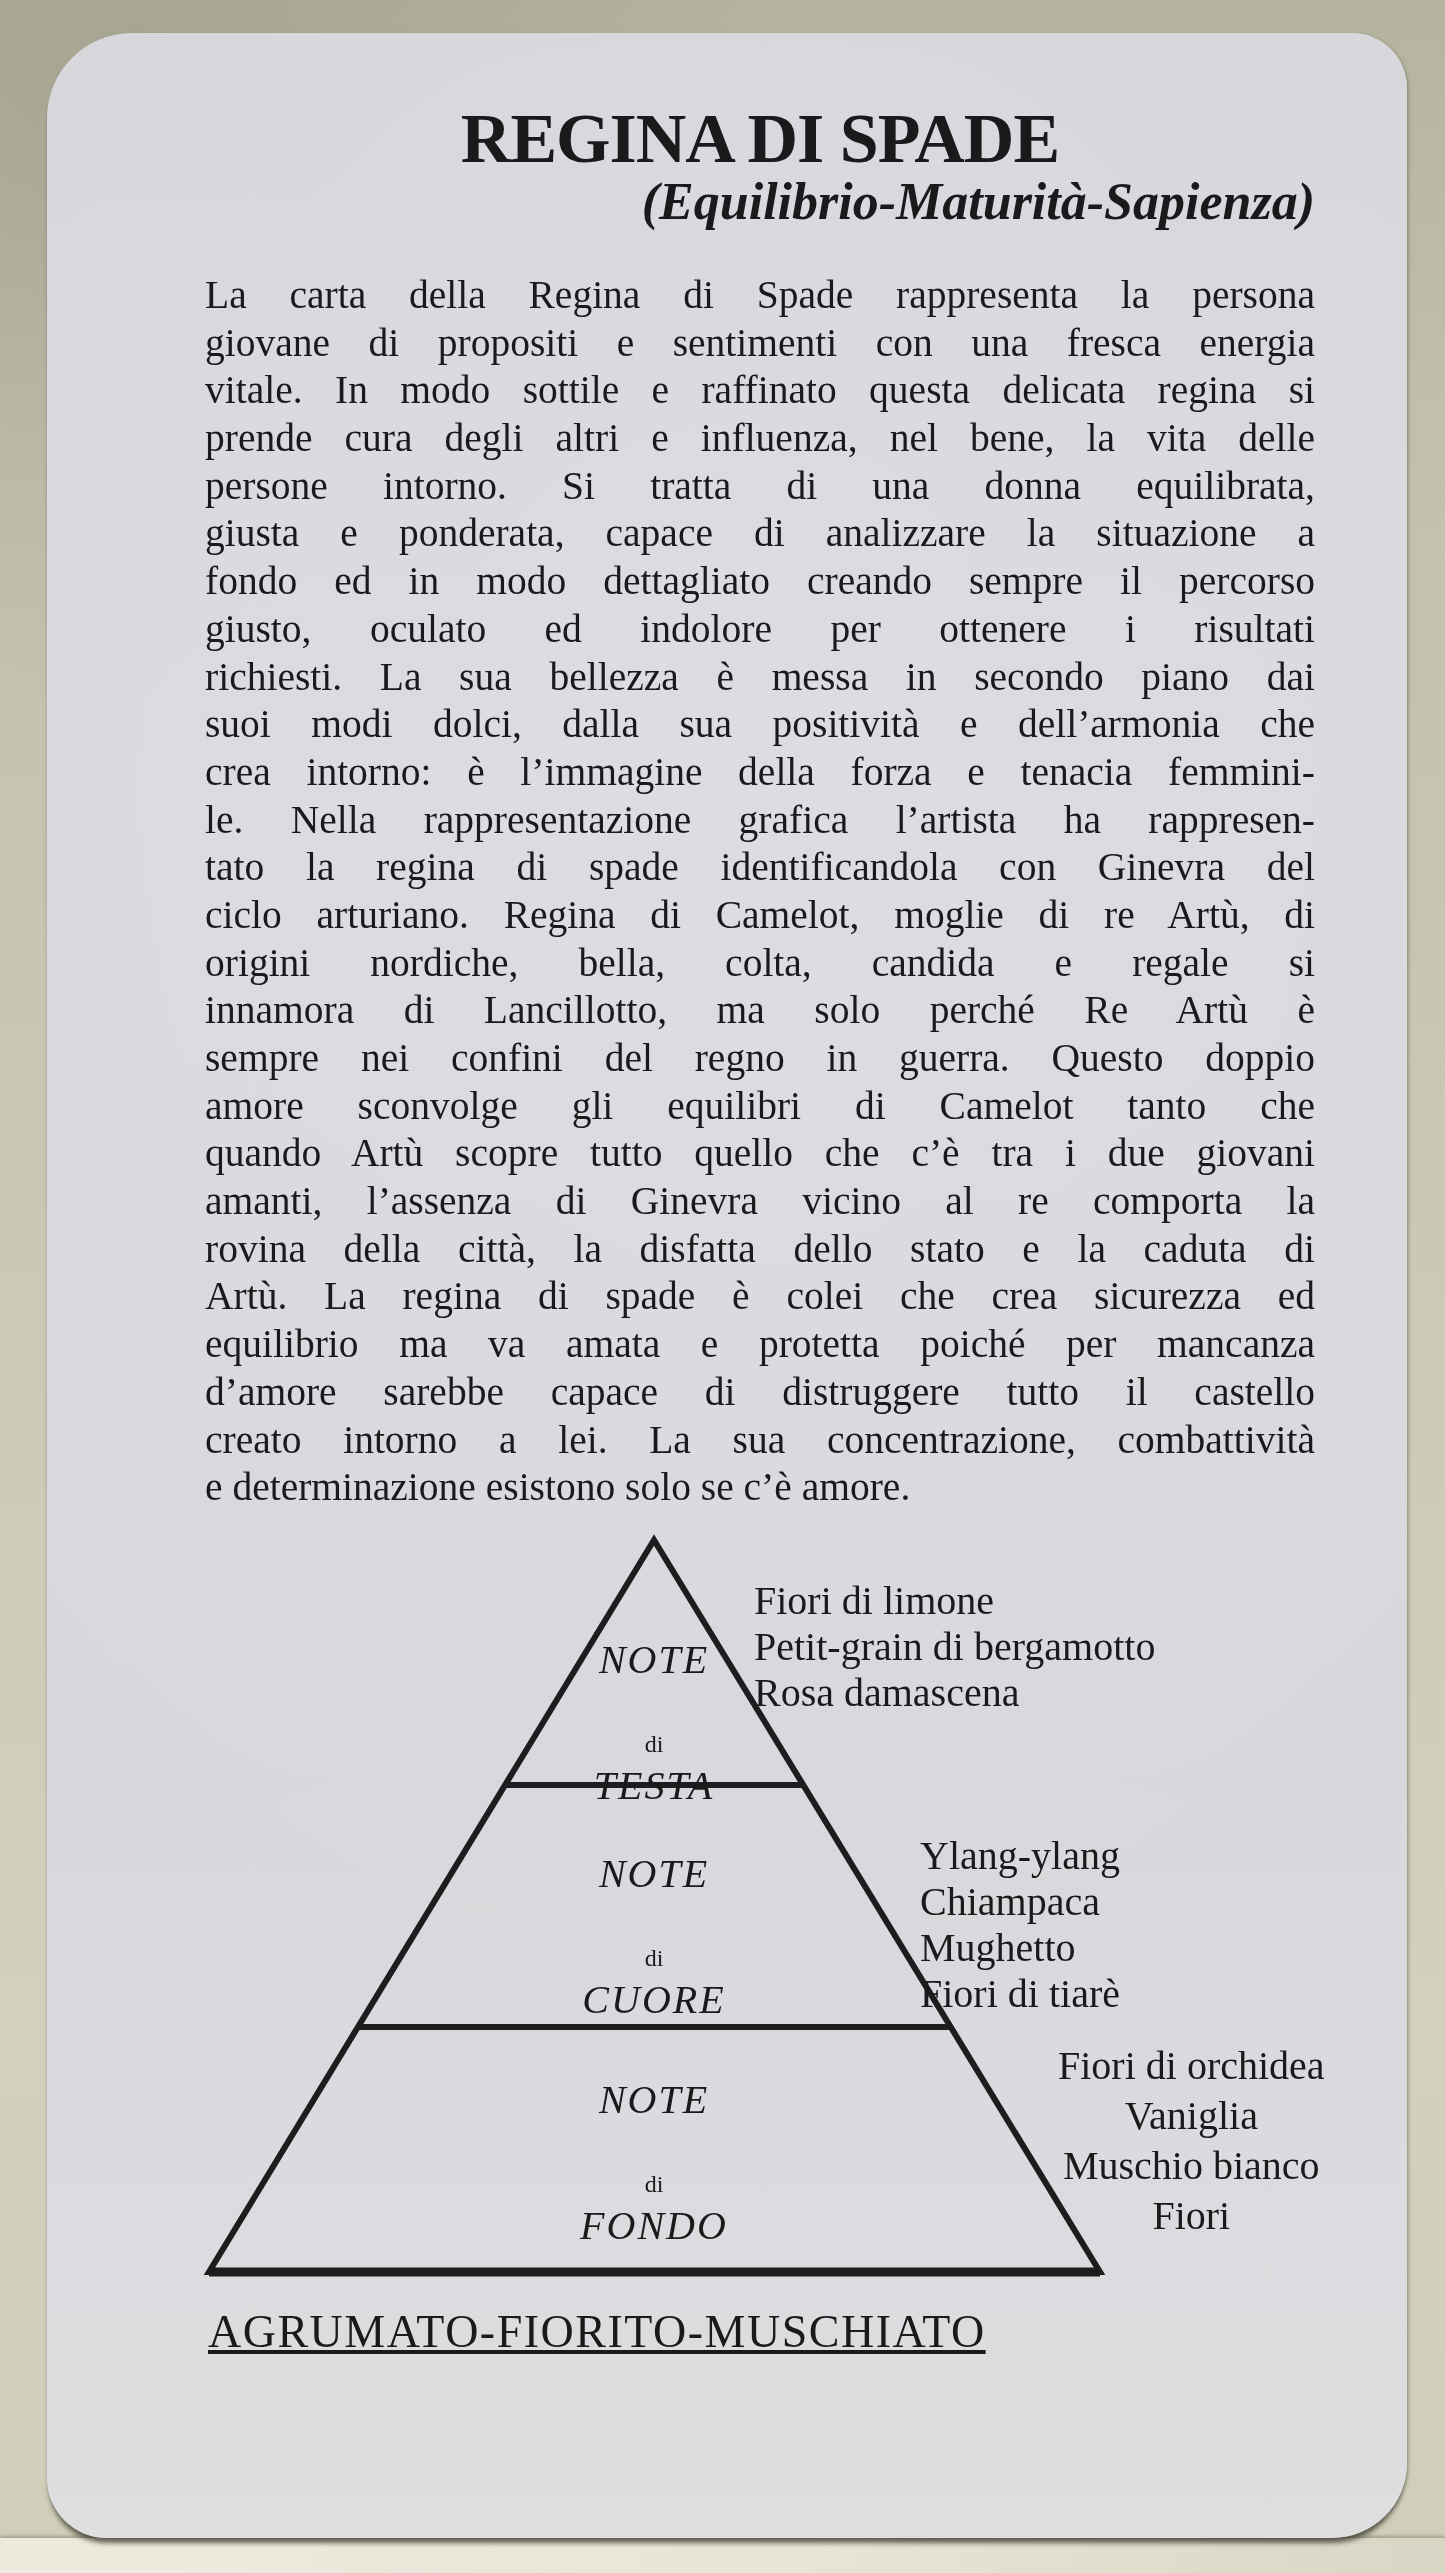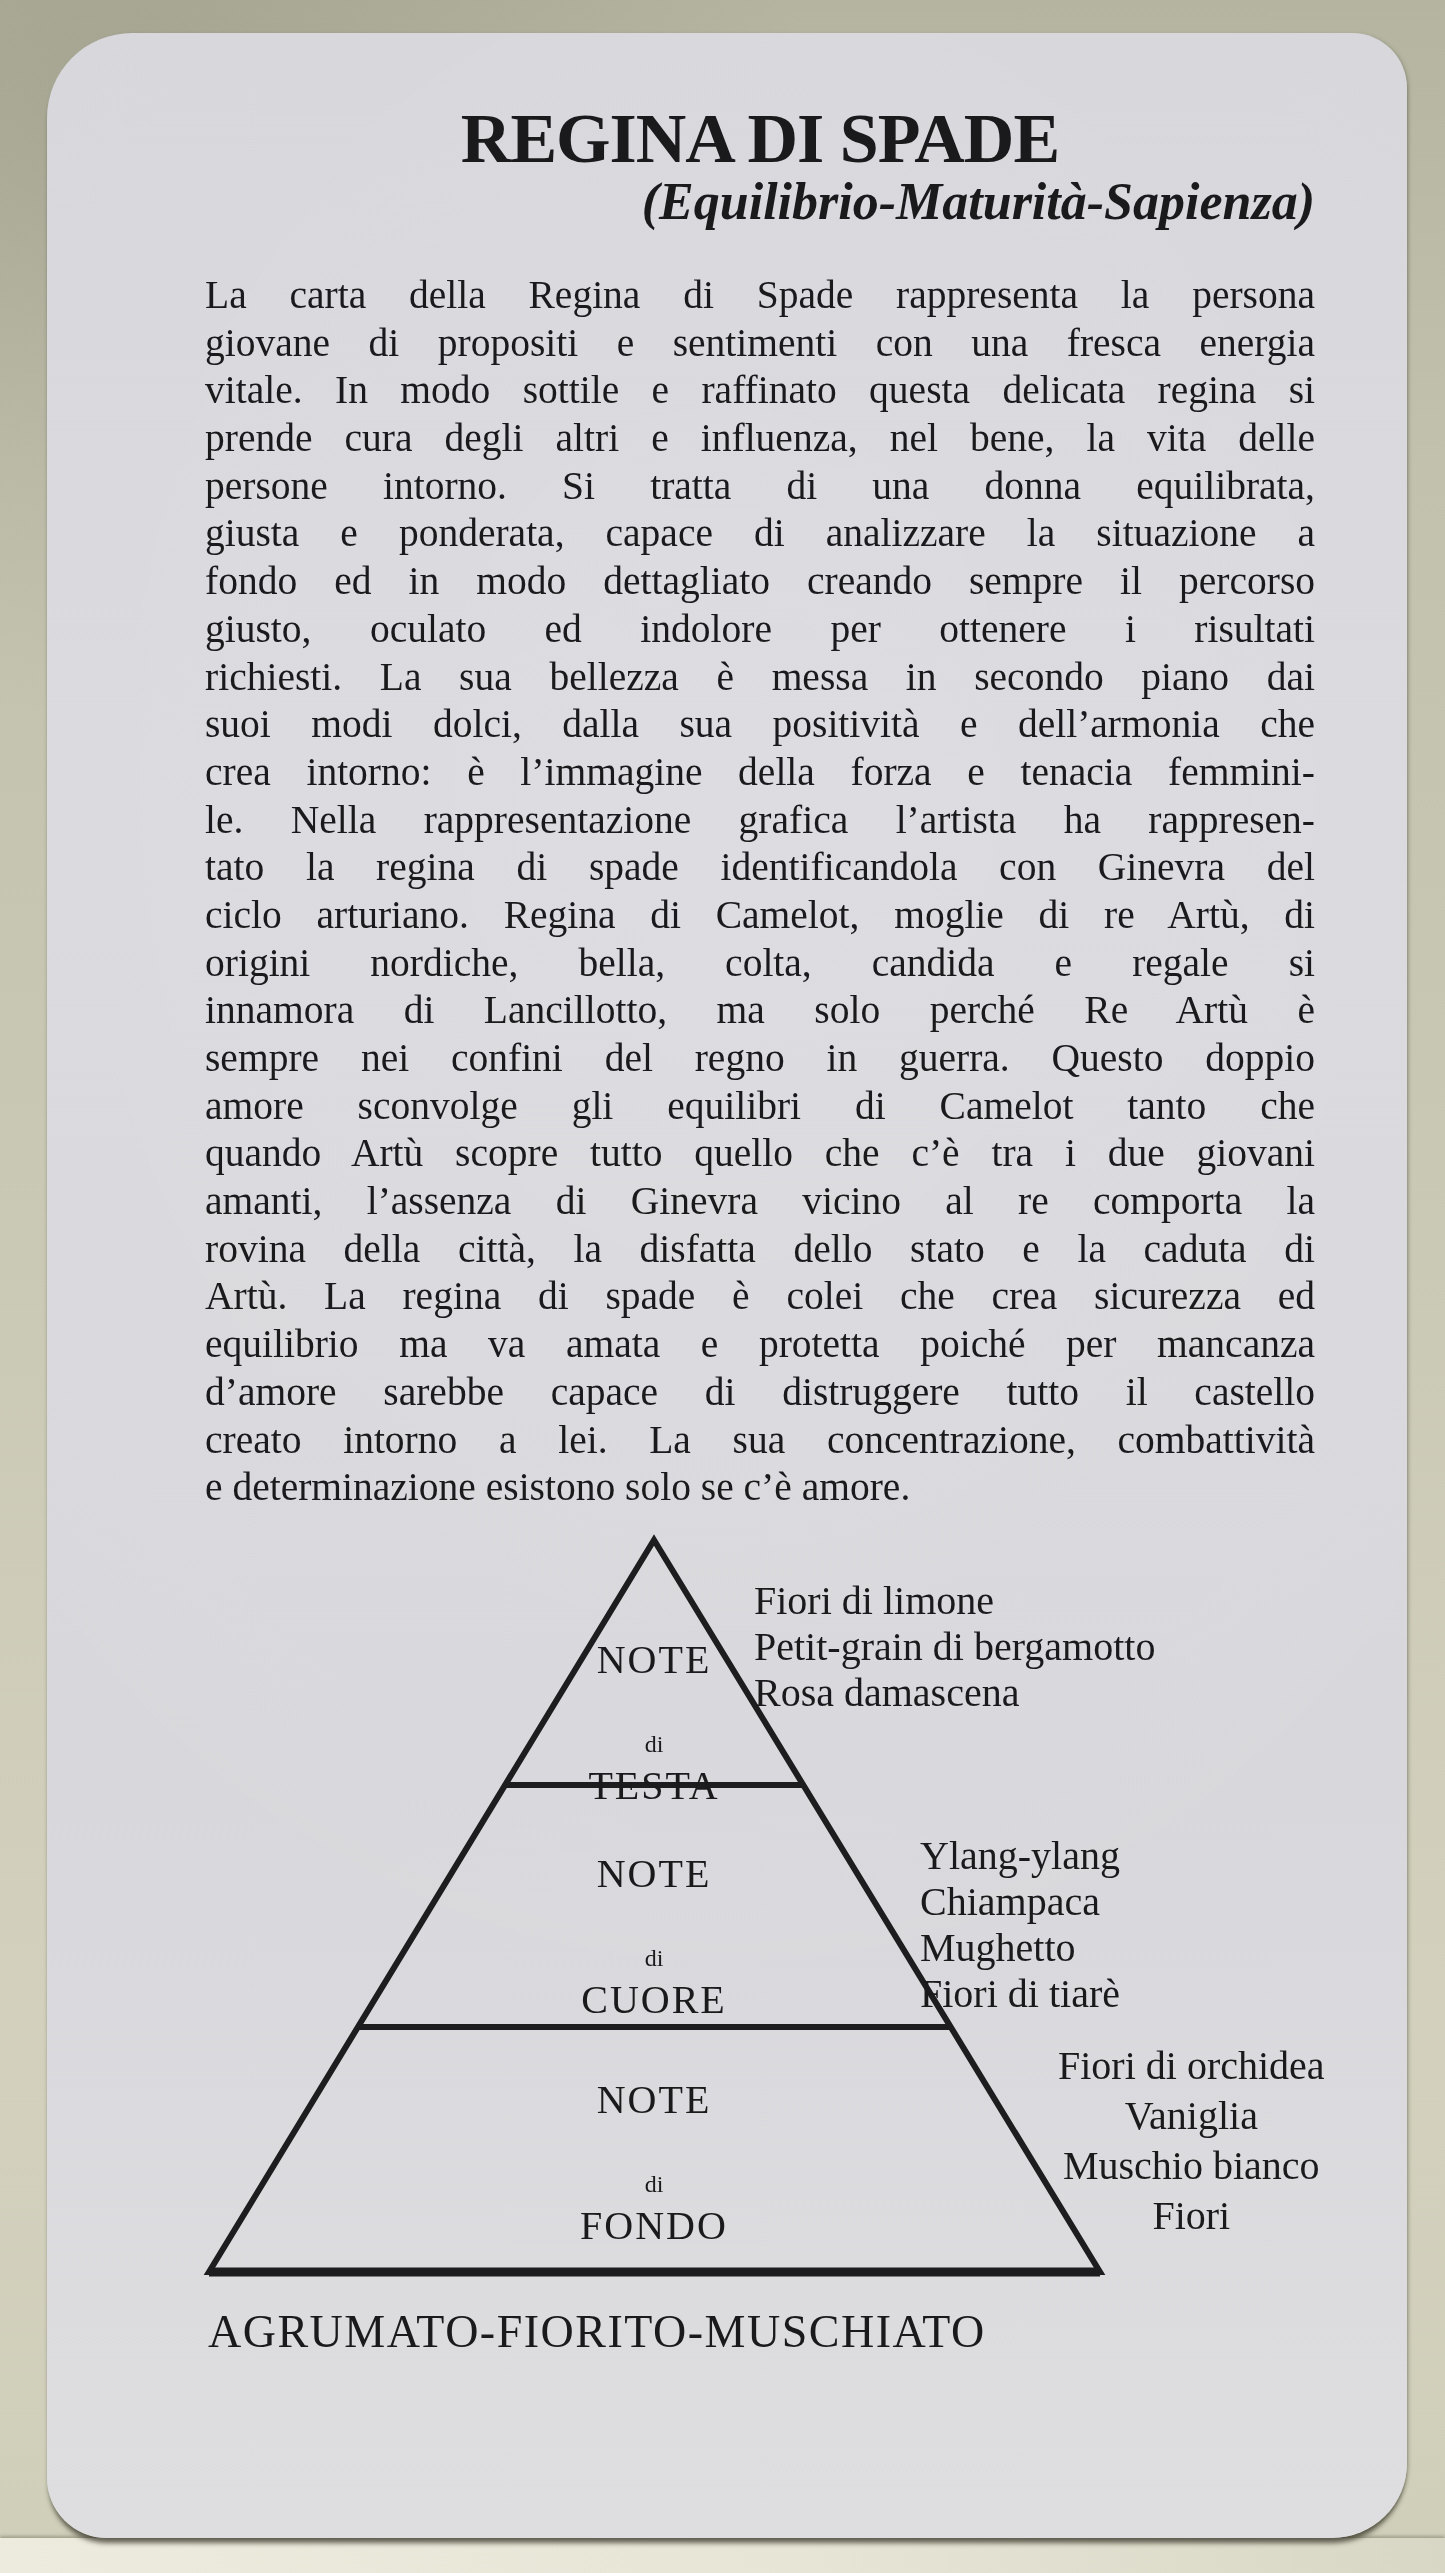--- a/index.html
+++ b/index.html
@@ -29,36 +29,36 @@
     font-size:52px;font-weight:bold;font-style:italic;letter-spacing:0px;line-height:62px;white-space:nowrap;}
 
   .body-text{position:absolute;left:158px;top:239px;width:1110px;}
   .bline{font-size:39.5px;line-height:47.7px;height:47.7px;white-space:nowrap;
     text-align:justify;text-align-last:justify;}
   .bline.last{text-align-last:left;}
 
   
   .pyr-svg{position:absolute;left:60px;top:1470px;width:1100px;height:810px;}
   .lvl-label{position:absolute;width:300px;text-align:center;line-height:41px;}
-  .lvl-label .big{font-size:40px;letter-spacing:2px;}
+  .lvl-label .big{font-size:40px;letter-spacing:2px;font-style:italic;}
   .lvl-label .small{font-size:24px;margin-top:44px;}
   .lvl-testa{left:457px;top:1606px;}
   .lvl-cuore{left:457px;top:1820px;}
   .lvl-fondo{left:457px;top:2046px;}
 
   .notes{position:absolute;font-size:40px;}
   .notes div{white-space:nowrap;}
   .notes-testa{left:698px;top:1545px;}
   .notes-testa div{line-height:46px;margin-left:9px;}
   .notes-cuore{left:873px;top:1800px;}
   .notes-cuore div{line-height:46px;}
   .notes-fondo{left:1011px;top:2008px;}
   .notes-fondo div{line-height:50px;text-align:center;}
 
-  .tagline{position:absolute;left:161px;top:2272px;font-size:46px;letter-spacing:1.5px;white-space:nowrap;}
+  .tagline{position:absolute;left:161px;top:2272px;font-size:46px;letter-spacing:1.5px;white-space:nowrap;text-decoration:underline;}
 </style>
 </head>
 <body>
 
 <div class="photo-bg"></div>
 <div class="table-strip"></div>
 
 <div class="card">
 
   <div class="title">REGINA DI SPADE</div>

